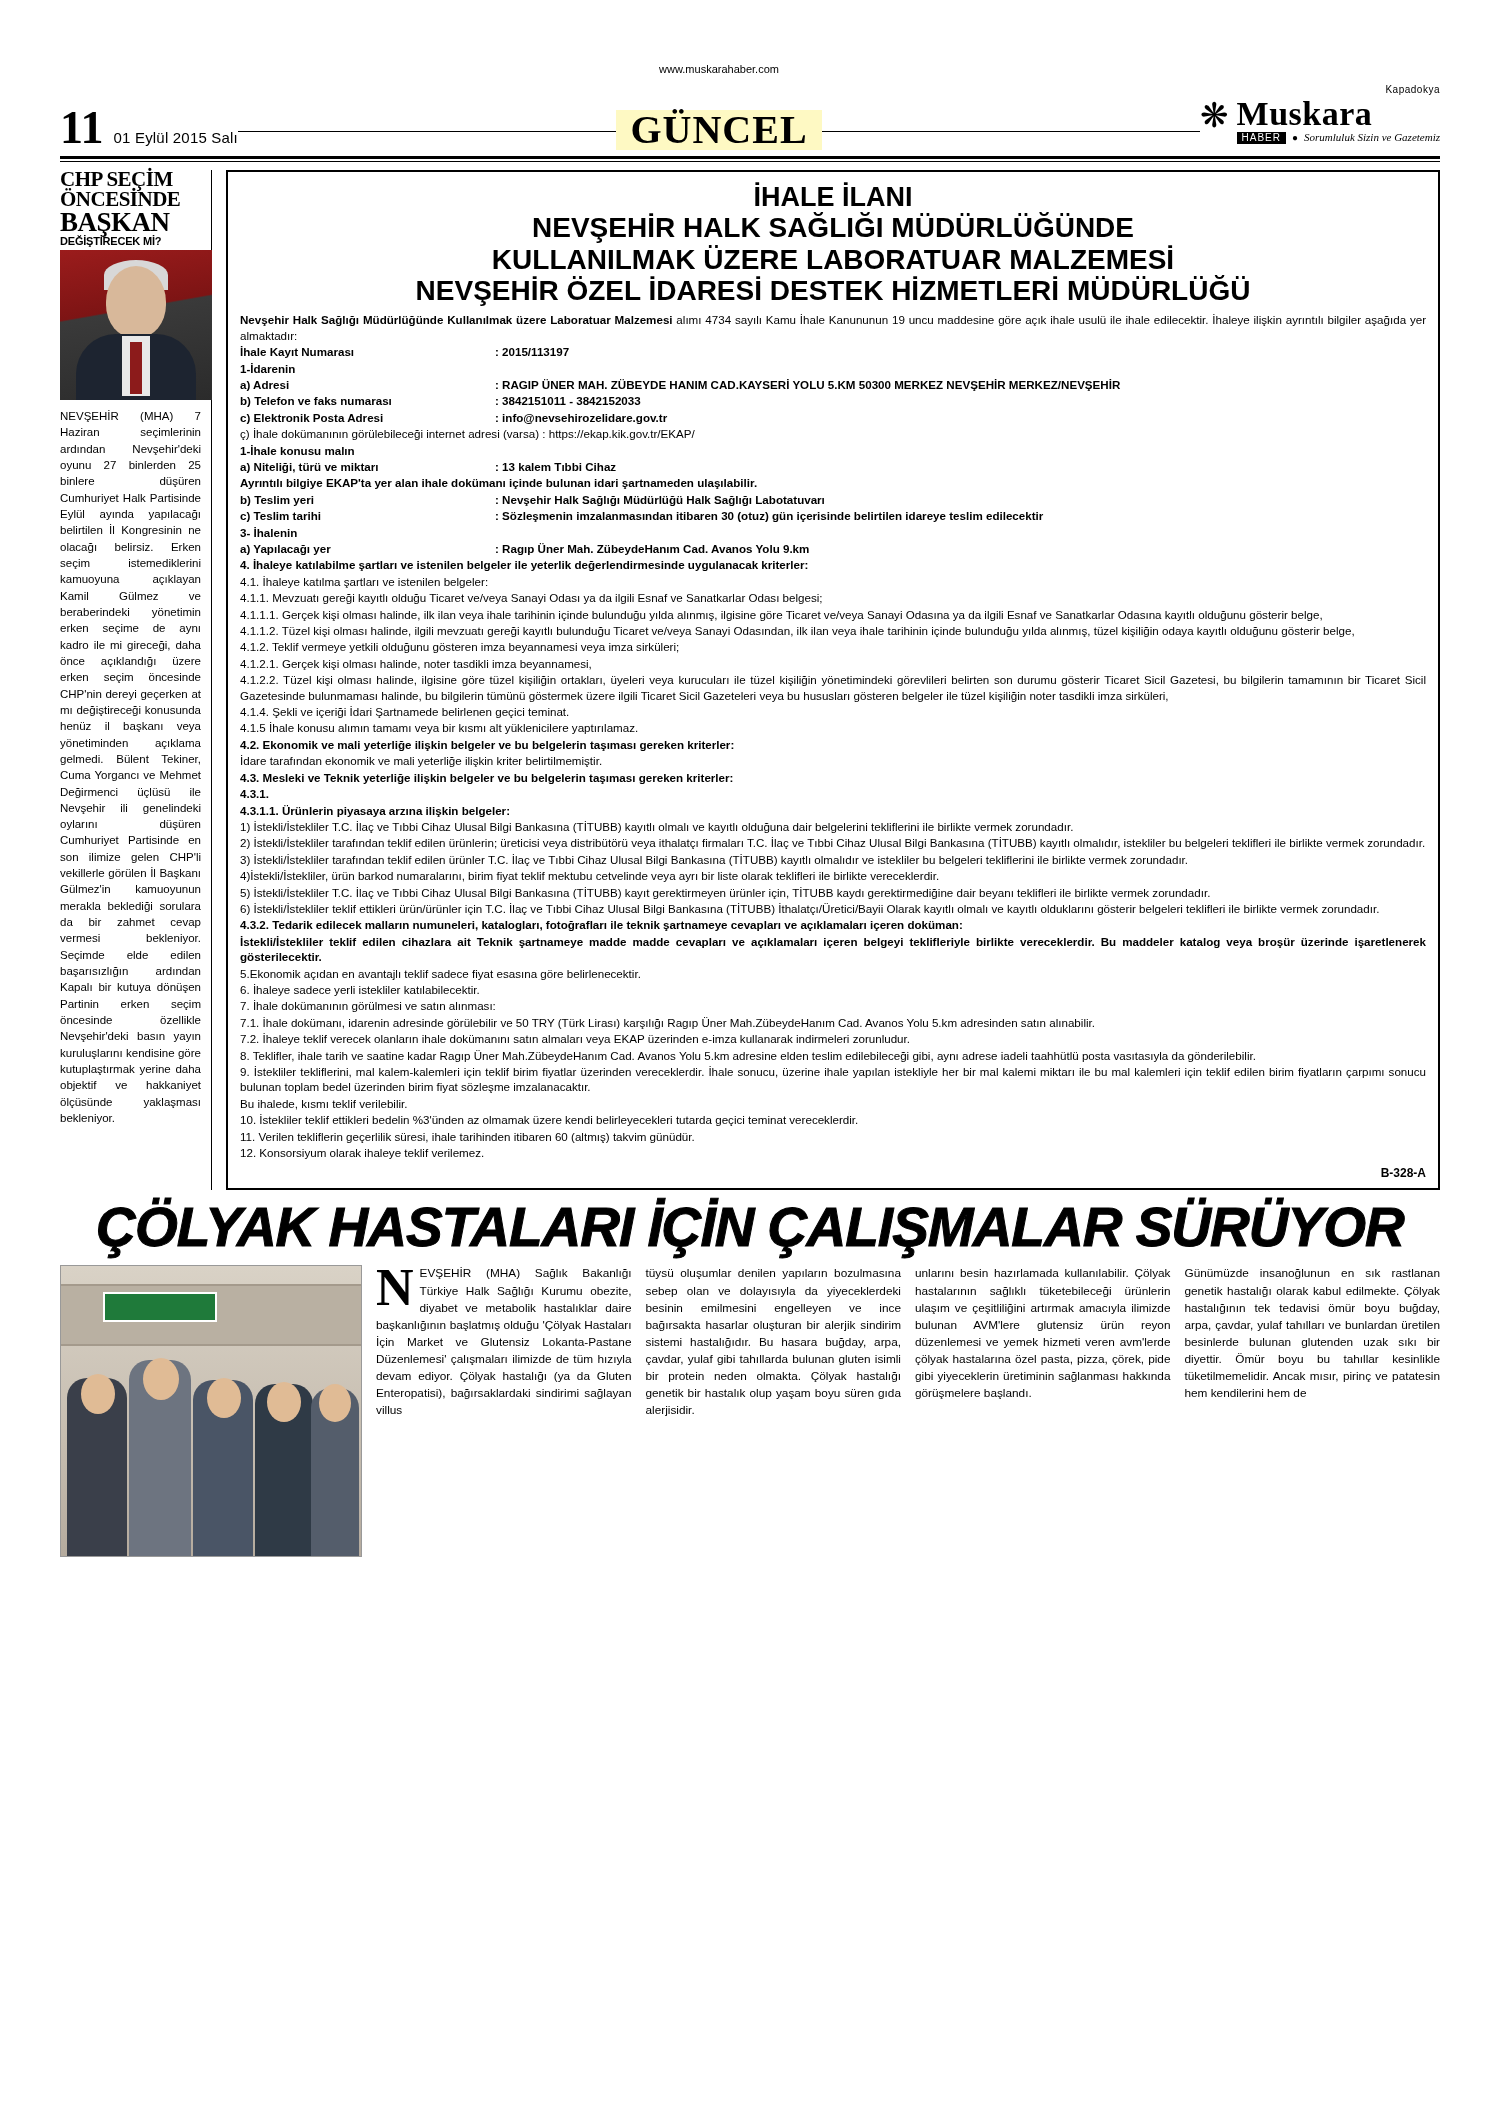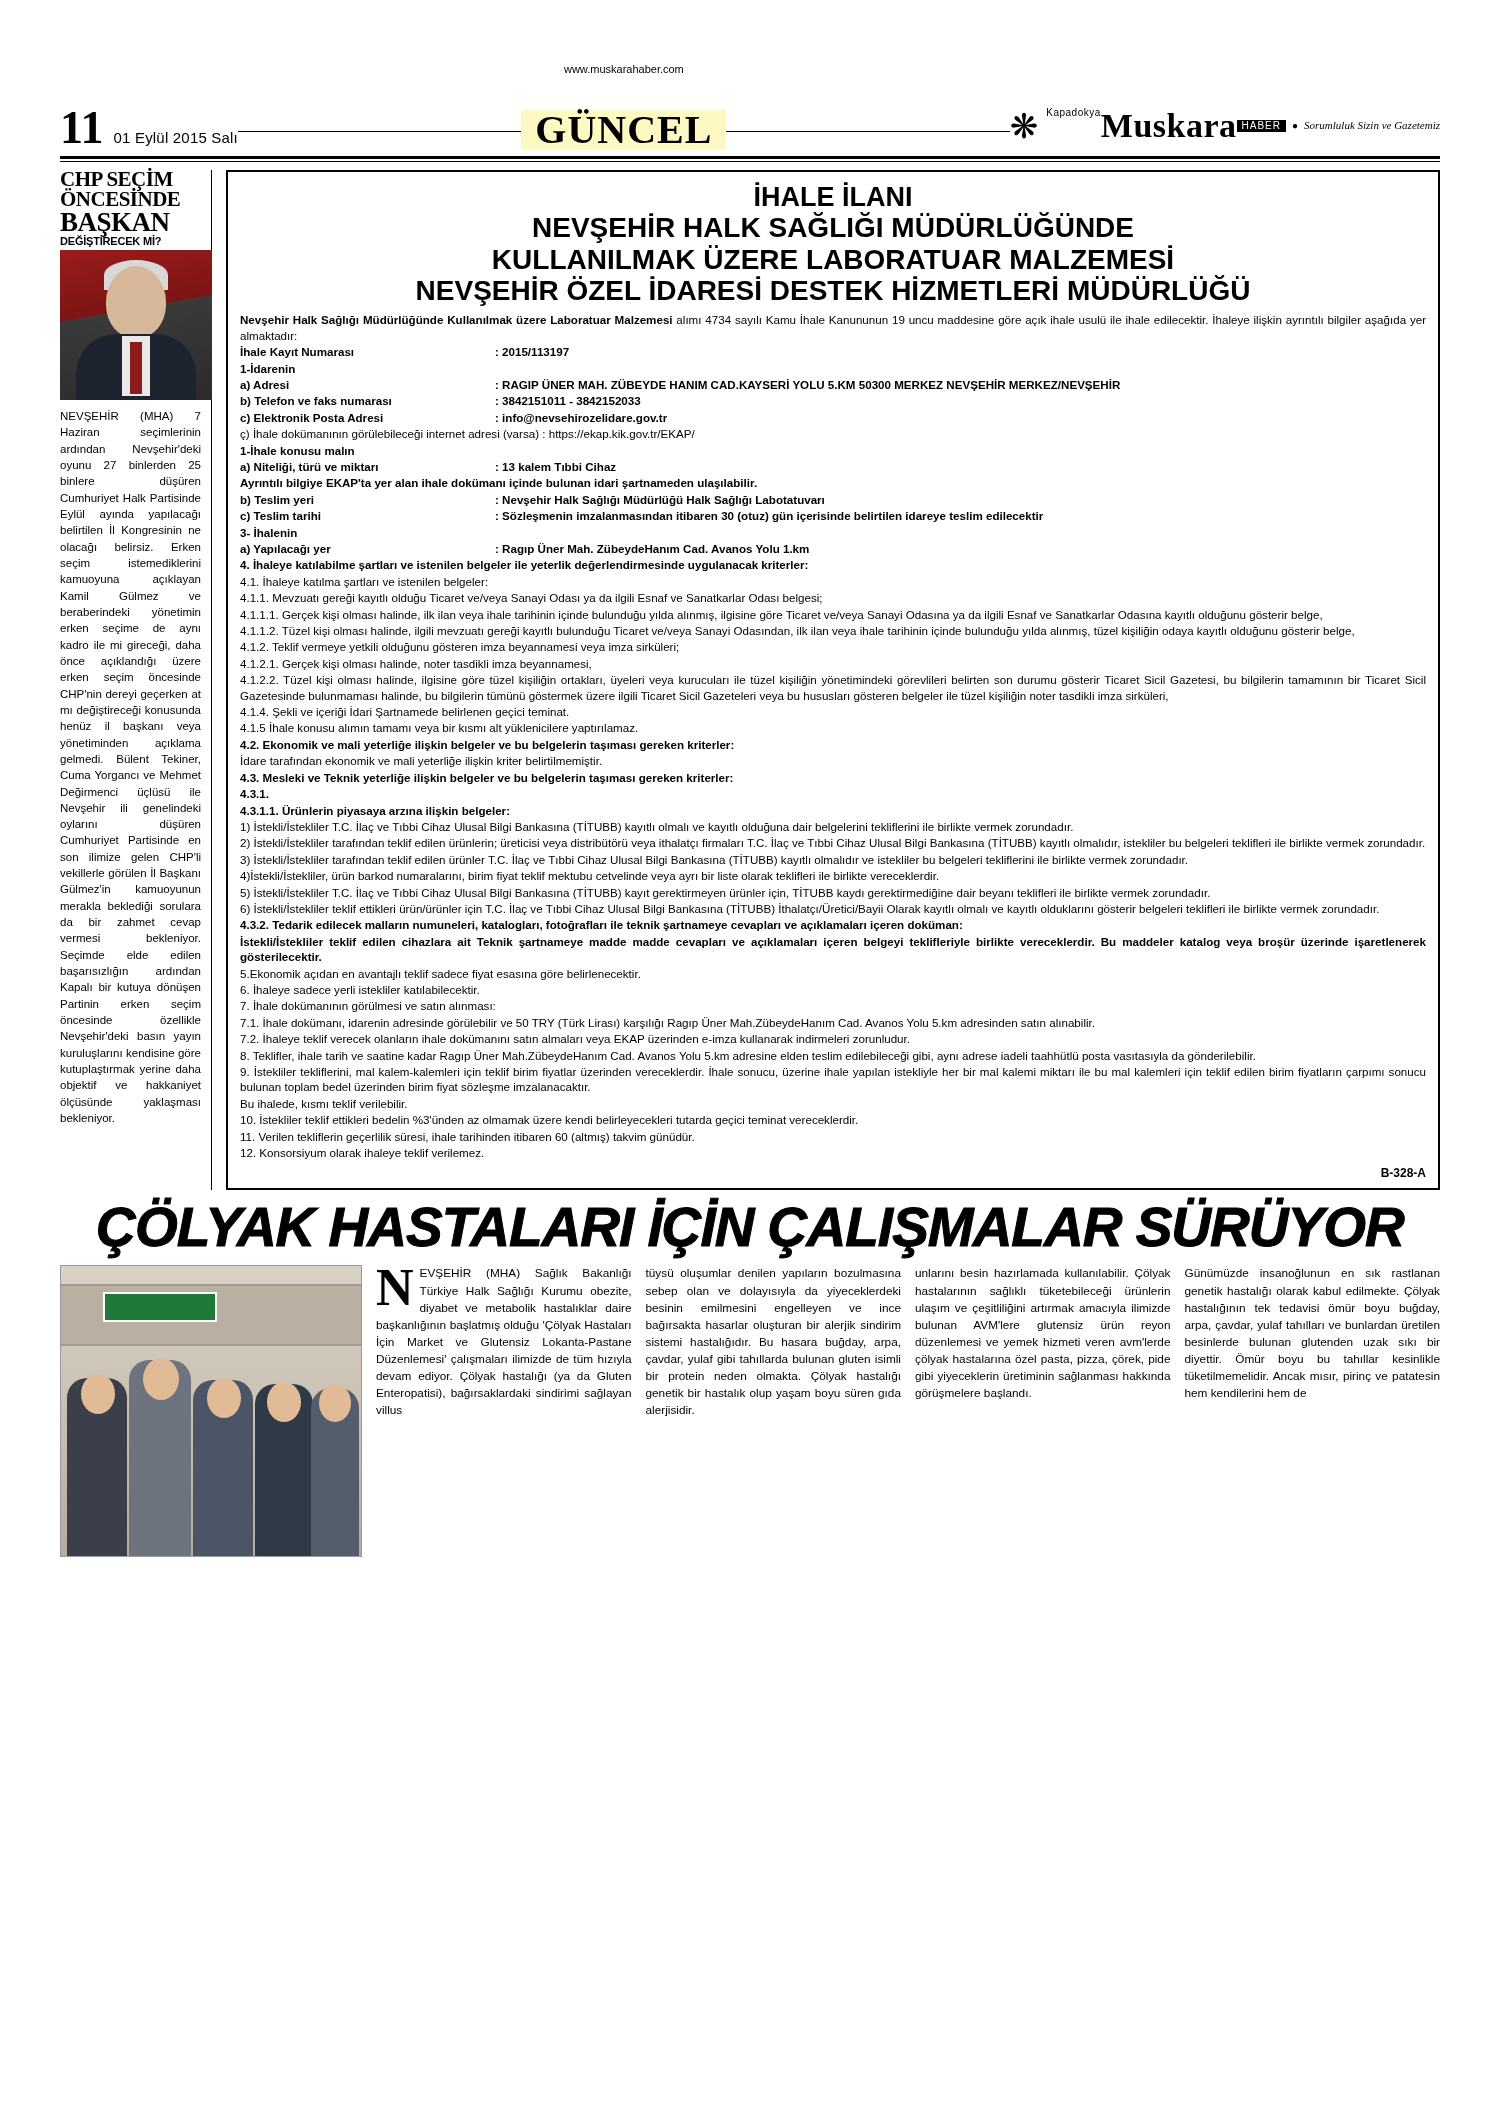--- a/index.html
+++ b/index.html
@@ -13,21 +13,21 @@
   .masthead{display:flex;align-items:flex-end;padding:95px 60px 0 60px;box-sizing:border-box;height:150px;}
   .mh-left{display:flex;align-items:baseline;gap:10px;}
   .mh-pageno{font-family:"Liberation Serif", serif;font-size:46px;font-weight:bold;line-height:0.9;}
   .mh-date{font-size:15px;letter-spacing:.2px;padding-bottom:4px;}
   .mh-center{flex:1;display:flex;flex-direction:column;align-items:center;justify-content:flex-end;position:relative;gap:39px;}
   .mh-rule{position:absolute;left:0;right:0;bottom:18px;height:1px;background:#000;}
   .mh-url{font-size:11px;background:#fff;padding:0 6px;position:relative;z-index:2;margin-bottom:-4px;}
   .mh-guncel{font-family:"Liberation Serif", serif;font-size:40px;font-weight:bold;letter-spacing:1px;background:#fef9c3;padding:0 14px;position:relative;z-index:2;line-height:1;}
   .mh-right{display:flex;align-items:center;gap:8px;padding-bottom:6px;}
   .logo-swirl{font-size:34px;line-height:1;}
-  .logo-block{display:flex;flex-direction:row;line-height:1.05;}
+  .logo-block{display:flex;flex-direction:column;line-height:1.05;}
   .logo-small{font-size:10px;text-align:right;letter-spacing:.5px;}
   .logo-name{font-family:"Liberation Serif", serif;font-size:34px;font-weight:bold;letter-spacing:.5px;}
   .logo-sub{display:flex;align-items:center;gap:6px;font-size:10px;}
   .logo-sub .tag{background:#000;color:#fff;padding:1px 5px;font-size:10px;letter-spacing:1px;}
   .logo-sub .ital{font-style:italic;font-family:"Liberation Serif", serif;font-size:11px;}
 
   .hr-top{height:3px;background:#000;margin:6px 60px 0 60px;}
   .hr-top2{height:1px;background:#000;margin:2px 60px 0 60px;}
 
   
@@ -180,21 +180,21 @@
             <span class="b" style="width:255px;display:inline-block">b) Teslim yeri</span>
             <span class="b">: Nevşehir Halk Sağlığı Müdürlüğü Halk Sağlığı Labotatuvarı</span>
           </p>
           <p class="row">
             <span class="b" style="width:255px;display:inline-block">c) Teslim tarihi</span>
             <span class="b">: Sözleşmenin imzalanmasından itibaren 30 (otuz) gün içerisinde belirtilen idareye teslim edilecektir</span>
           </p>
           <p class="b">3- İhalenin</p>
           <p class="row">
             <span class="b" style="width:255px;display:inline-block">a) Yapılacağı yer</span>
-            <span class="b">: Ragıp Üner Mah. ZübeydeHanım Cad. Avanos Yolu 1.km</span>
+            <span class="b">: Ragıp Üner Mah. ZübeydeHanım Cad. Avanos Yolu 9.km</span>
           </p>
 
           <div id="tender-items">
               <p class="b">4. İhaleye katılabilme şartları ve istenilen belgeler ile yeterlik değerlendirmesinde uygulanacak kriterler:</p>
               <p>4.1. İhaleye katılma şartları ve istenilen belgeler:</p>
               <p>4.1.1. Mevzuatı gereği kayıtlı olduğu Ticaret ve/veya Sanayi Odası ya da ilgili Esnaf ve Sanatkarlar Odası belgesi;</p>
               <p>4.1.1.1. Gerçek kişi olması halinde, ilk ilan veya ihale tarihinin içinde bulunduğu yılda alınmış, ilgisine göre Ticaret ve/veya Sanayi Odasına ya da ilgili Esnaf ve Sanatkarlar Odasına kayıtlı olduğunu gösterir belge,</p>
               <p>4.1.1.2. Tüzel kişi olması halinde, ilgili mevzuatı gereği kayıtlı bulunduğu Ticaret ve/veya Sanayi Odasından, ilk ilan veya ihale tarihinin içinde bulunduğu yılda alınmış, tüzel kişiliğin odaya kayıtlı olduğunu gösterir belge,</p>
               <p>4.1.2. Teklif vermeye yetkili olduğunu gösteren imza beyannamesi veya imza sirküleri;</p>
               <p>4.1.2.1. Gerçek kişi olması halinde, noter tasdikli imza beyannamesi,</p>

